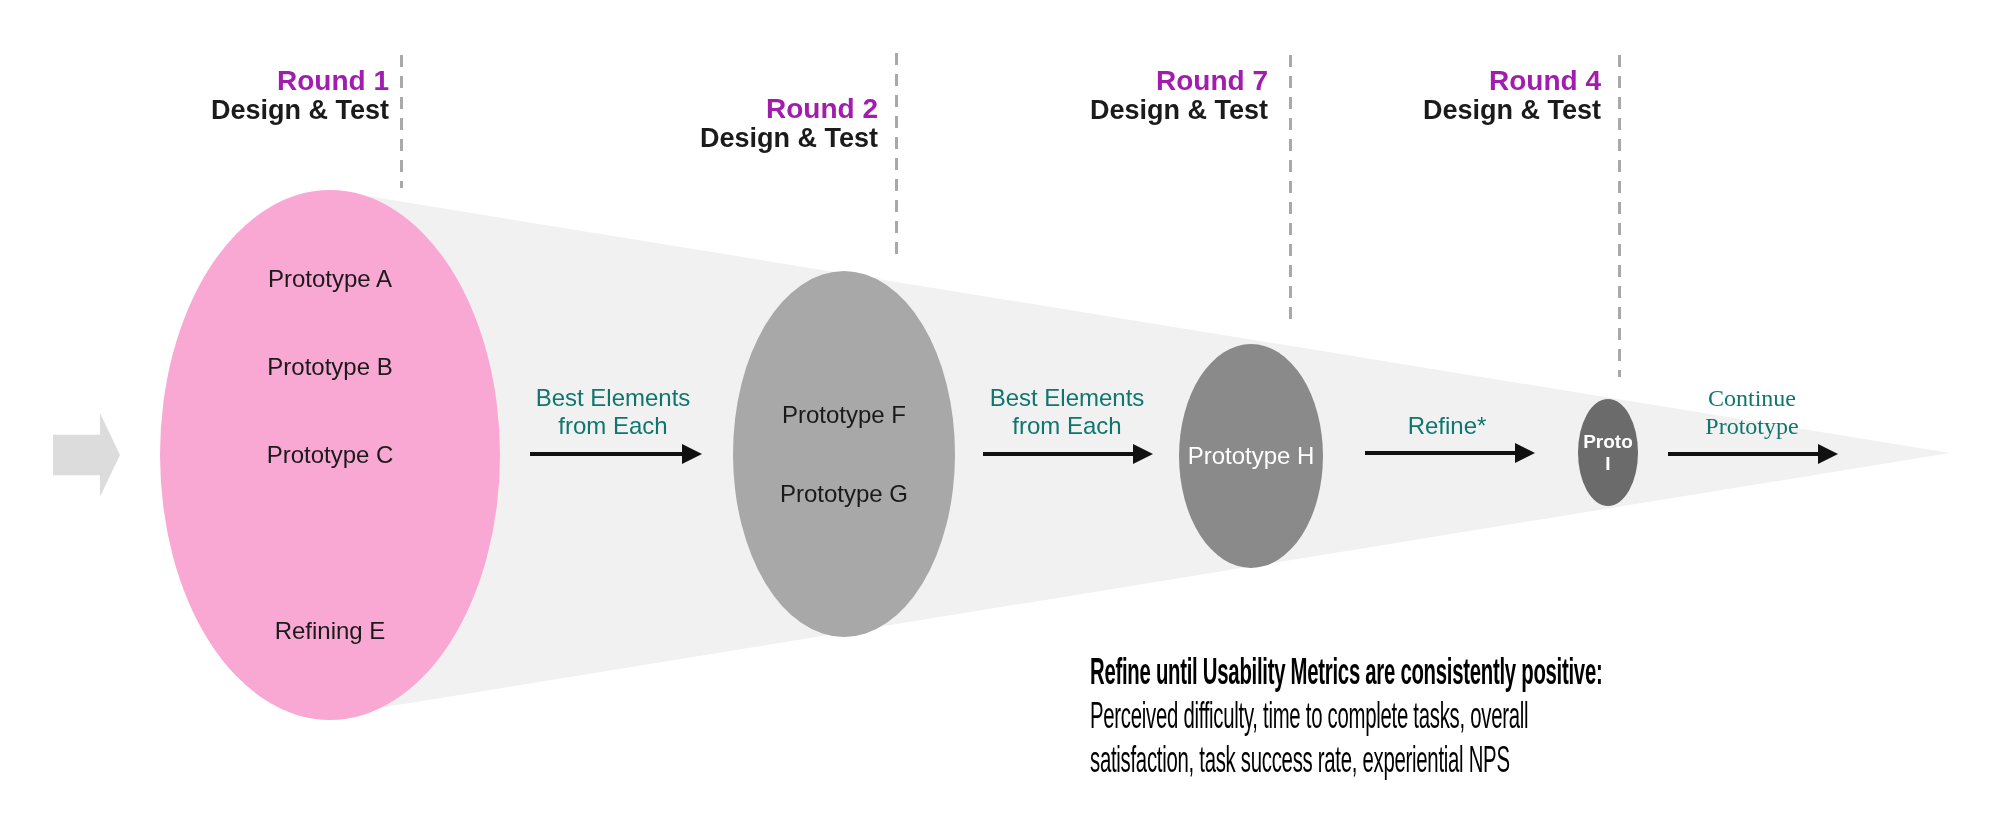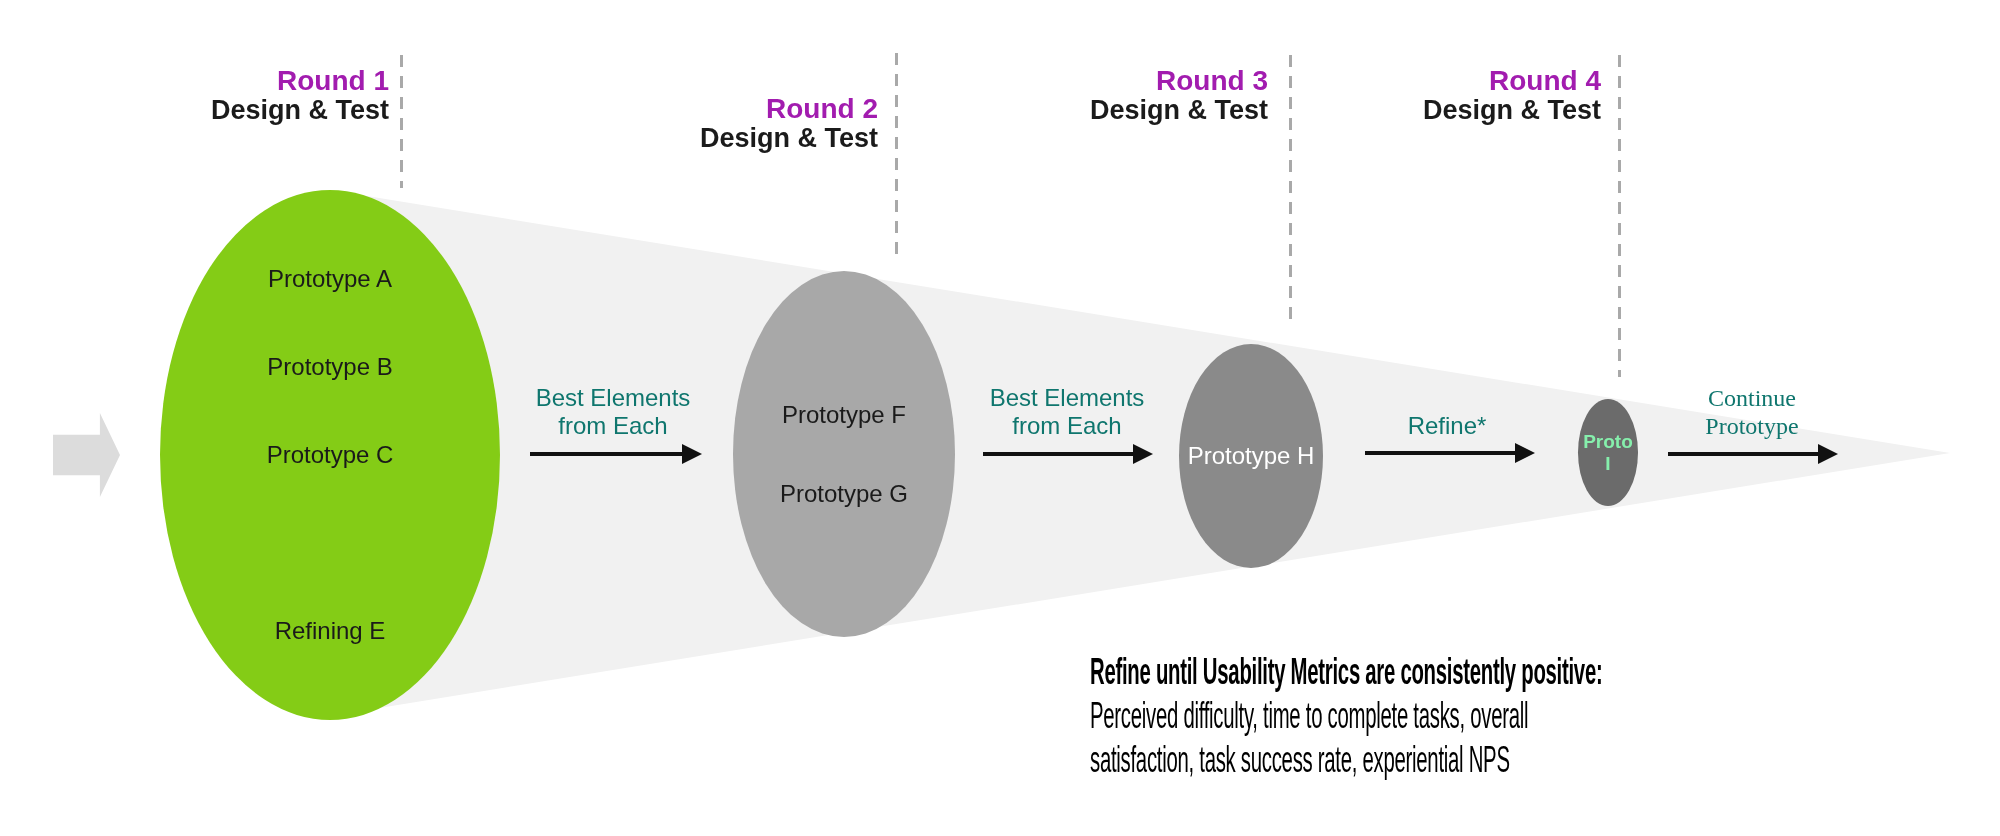--- a/index.html
+++ b/index.html
@@ -31,21 +31,21 @@
     background:repeating-linear-gradient(to bottom,#a9a9a9 0 12px,transparent 12px 21px);
   }
 
   
   .stage{position:absolute;border-radius:50%;}
   .stage-label{position:absolute;left:0;width:100%;text-align:center;
     font-size:24px;line-height:28px;color:#1a1a1a;}
   .stage-3{display:flex;align-items:center;justify-content:center;}
   .stage-3 .stage-label-white{position:static;font-size:24px;color:#ffffff;text-align:center;}
   .stage-4{display:flex;flex-direction:column;align-items:center;justify-content:center;}
-  .stage-4 .proto-line{font-size:19px;line-height:22px;font-weight:bold;color:#86efac;text-align:center;}
+  .stage-4 .proto-line{font-size:19px;line-height:22px;font-weight:bold;color:#ffffff;text-align:center;}
 
   
   .t-arrow{position:absolute;height:4px;}
   .t-arrow .shaft{position:absolute;left:0;right:16px;top:0;height:4px;background:#111;}
   .t-arrow .head{position:absolute;right:0;top:-8px;width:0;height:0;
     border-left:20px solid #111;border-top:10px solid transparent;border-bottom:10px solid transparent;}
 
   
   .t-label{position:absolute;width:320px;bottom:396px;text-align:center;
     font-size:24px;line-height:28px;color:#0f766e;}
@@ -72,34 +72,34 @@
 
   <div class="round-header" style="right:1611px;">
     <div class="round-title">Round 1</div>
     <div class="round-subtitle">Design &amp; Test</div>
   </div>
   <div class="round-header" style="right:1122px;margin-top:28px;">
     <div class="round-title">Round 2</div>
     <div class="round-subtitle">Design &amp; Test</div>
   </div>
   <div class="round-header" style="right:732px;">
-    <div class="round-title">Round 3</div>
+    <div class="round-title">Round 7</div>
     <div class="round-subtitle">Design &amp; Test</div>
   </div>
   <div class="round-header" style="right:399px;">
     <div class="round-title">Round 4</div>
     <div class="round-subtitle">Design &amp; Test</div>
   </div>
 
   <div class="divider" style="left:400px;top:55px;height:133px;"></div>
   <div class="divider" style="left:895px;top:53px;height:208px;"></div>
   <div class="divider" style="left:1289px;top:55px;height:268px;"></div>
   <div class="divider" style="left:1618px;top:55px;height:322px;"></div>
 
-  <div class="stage" style="left:160px;top:190px;width:340px;height:530px;background:#84cc16;">
+  <div class="stage" style="left:160px;top:190px;width:340px;height:530px;background:#f9a8d4;">
     <div class="stage-label" style="top:75px;">Prototype A</div>
     <div class="stage-label" style="top:163px;">Prototype B</div>
     <div class="stage-label" style="top:251px;">Prototype C</div>
     <div class="stage-label" style="top:427px;">Refining E</div>
   </div>
 
   <div class="stage stage-3" style="left:1179px;top:344px;width:144px;height:224px;background:#8a8a8a;">
     <div class="stage-label-white">Prototype H</div>
   </div>
 

